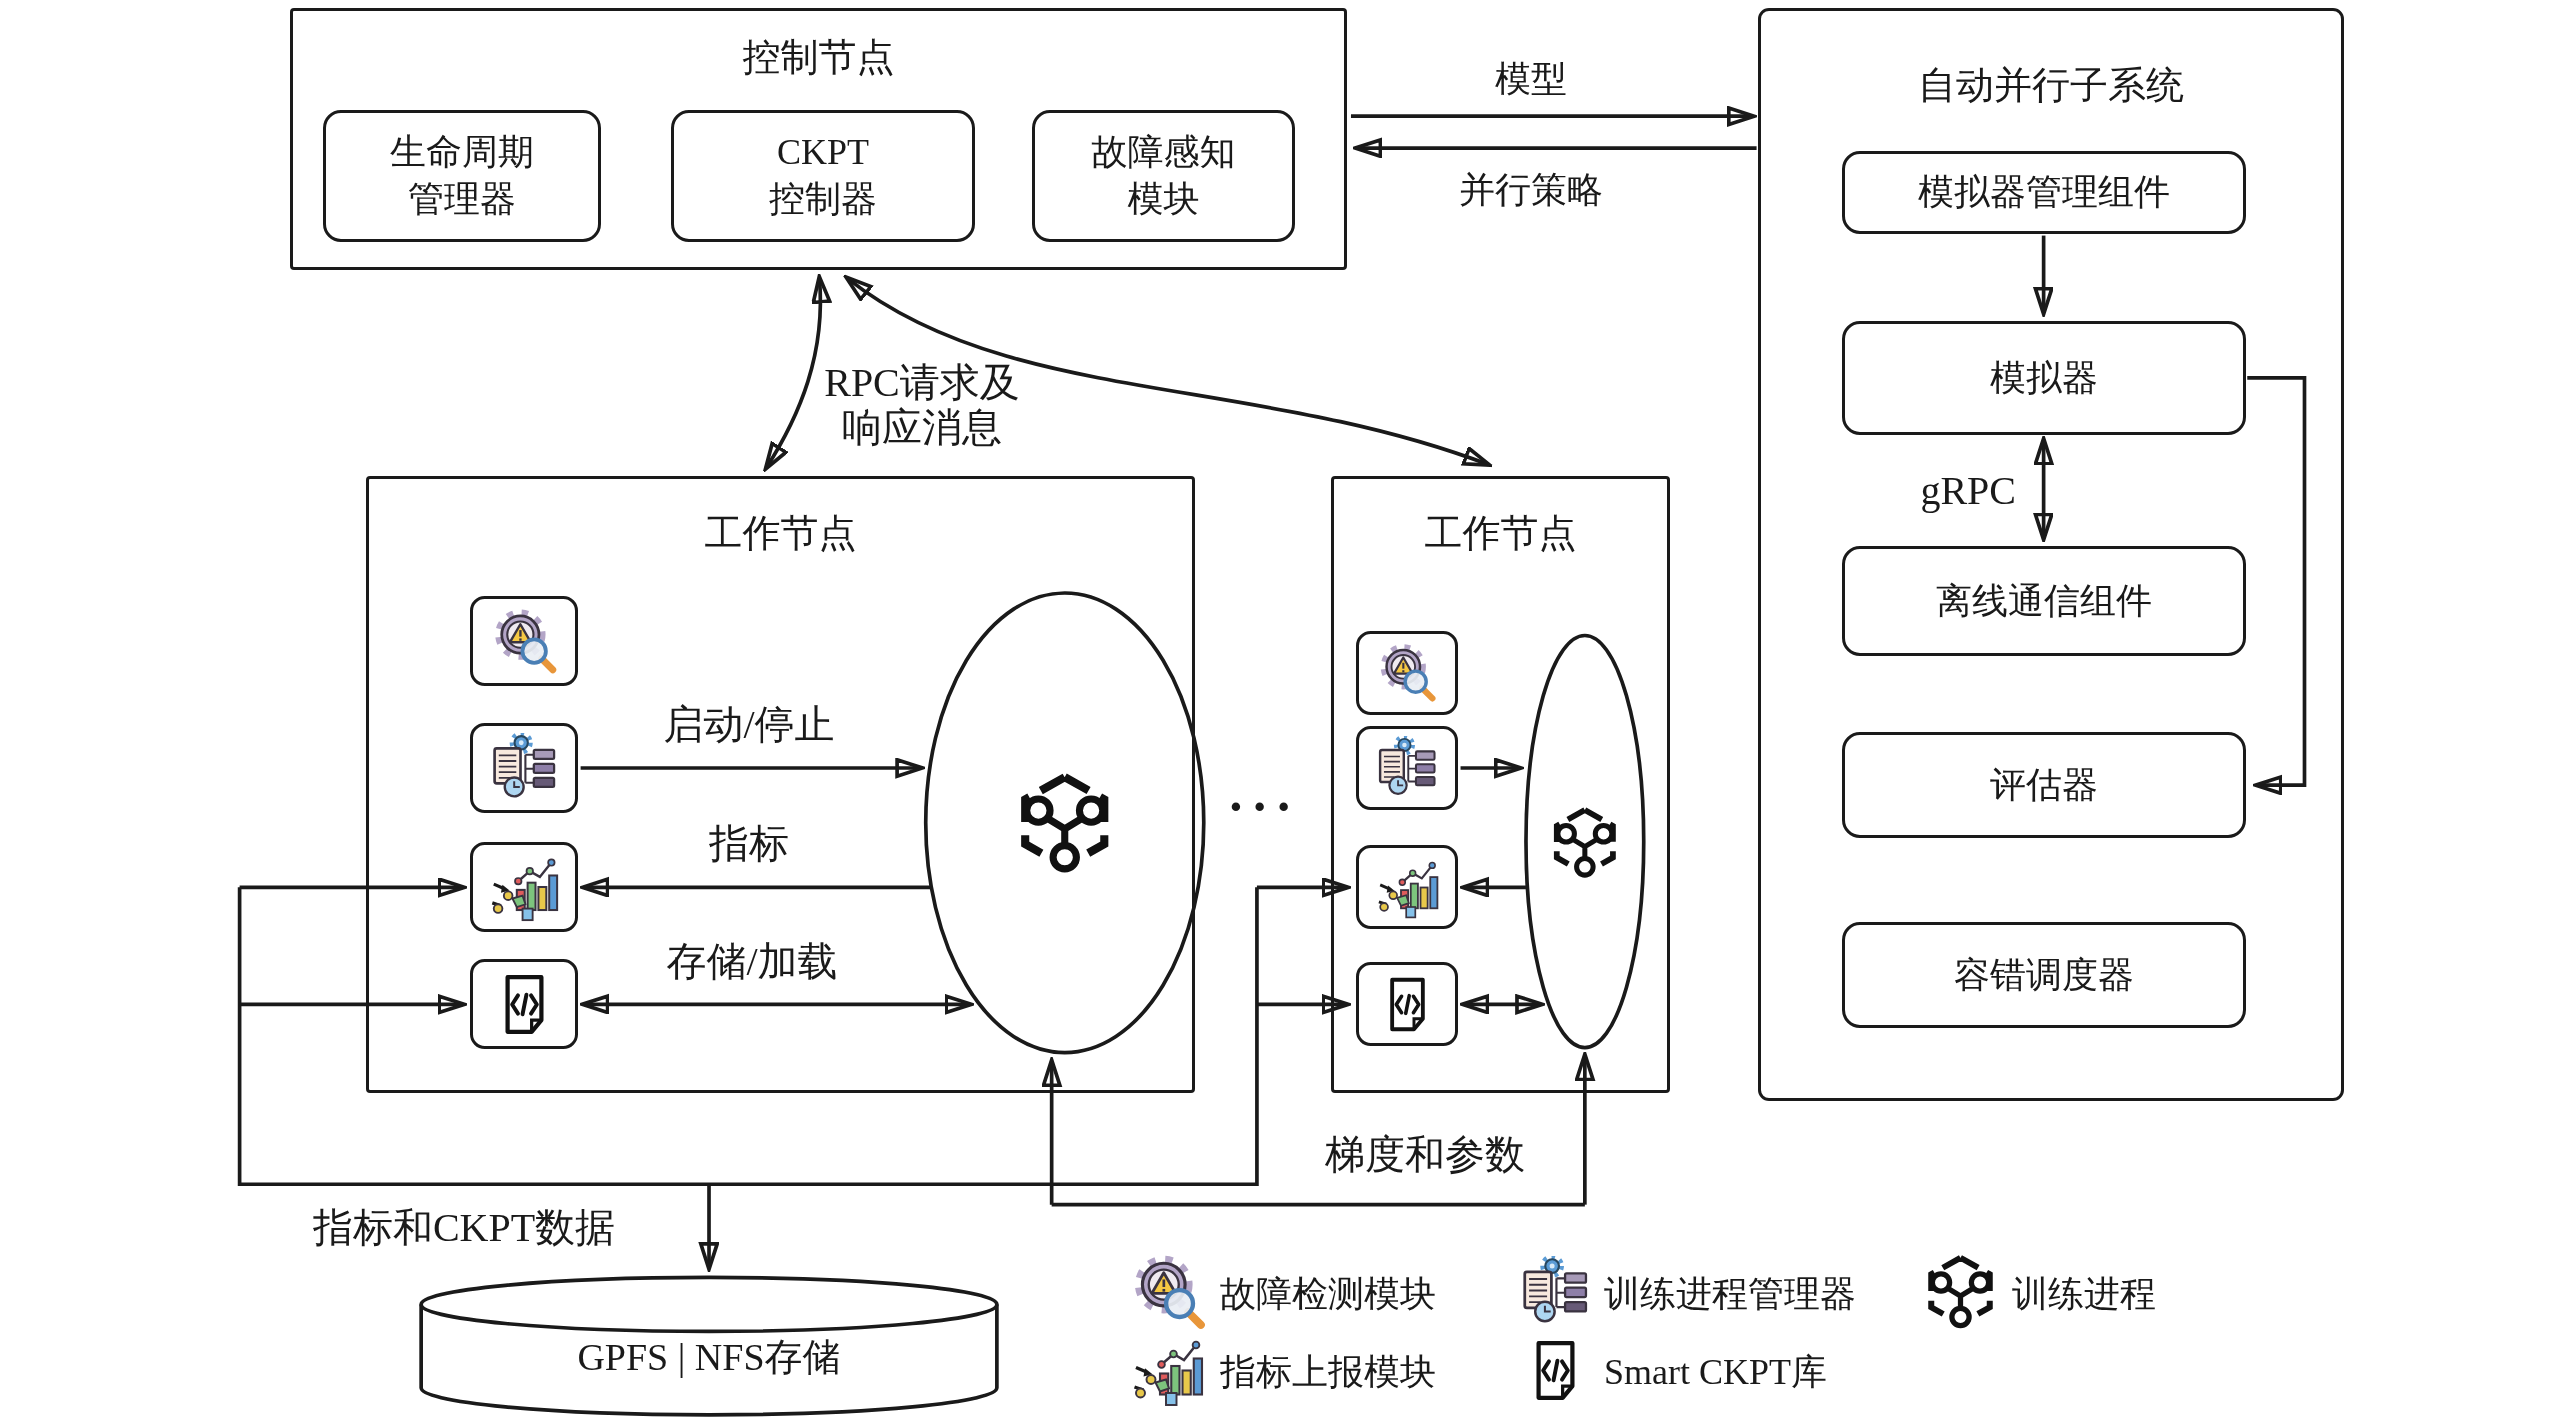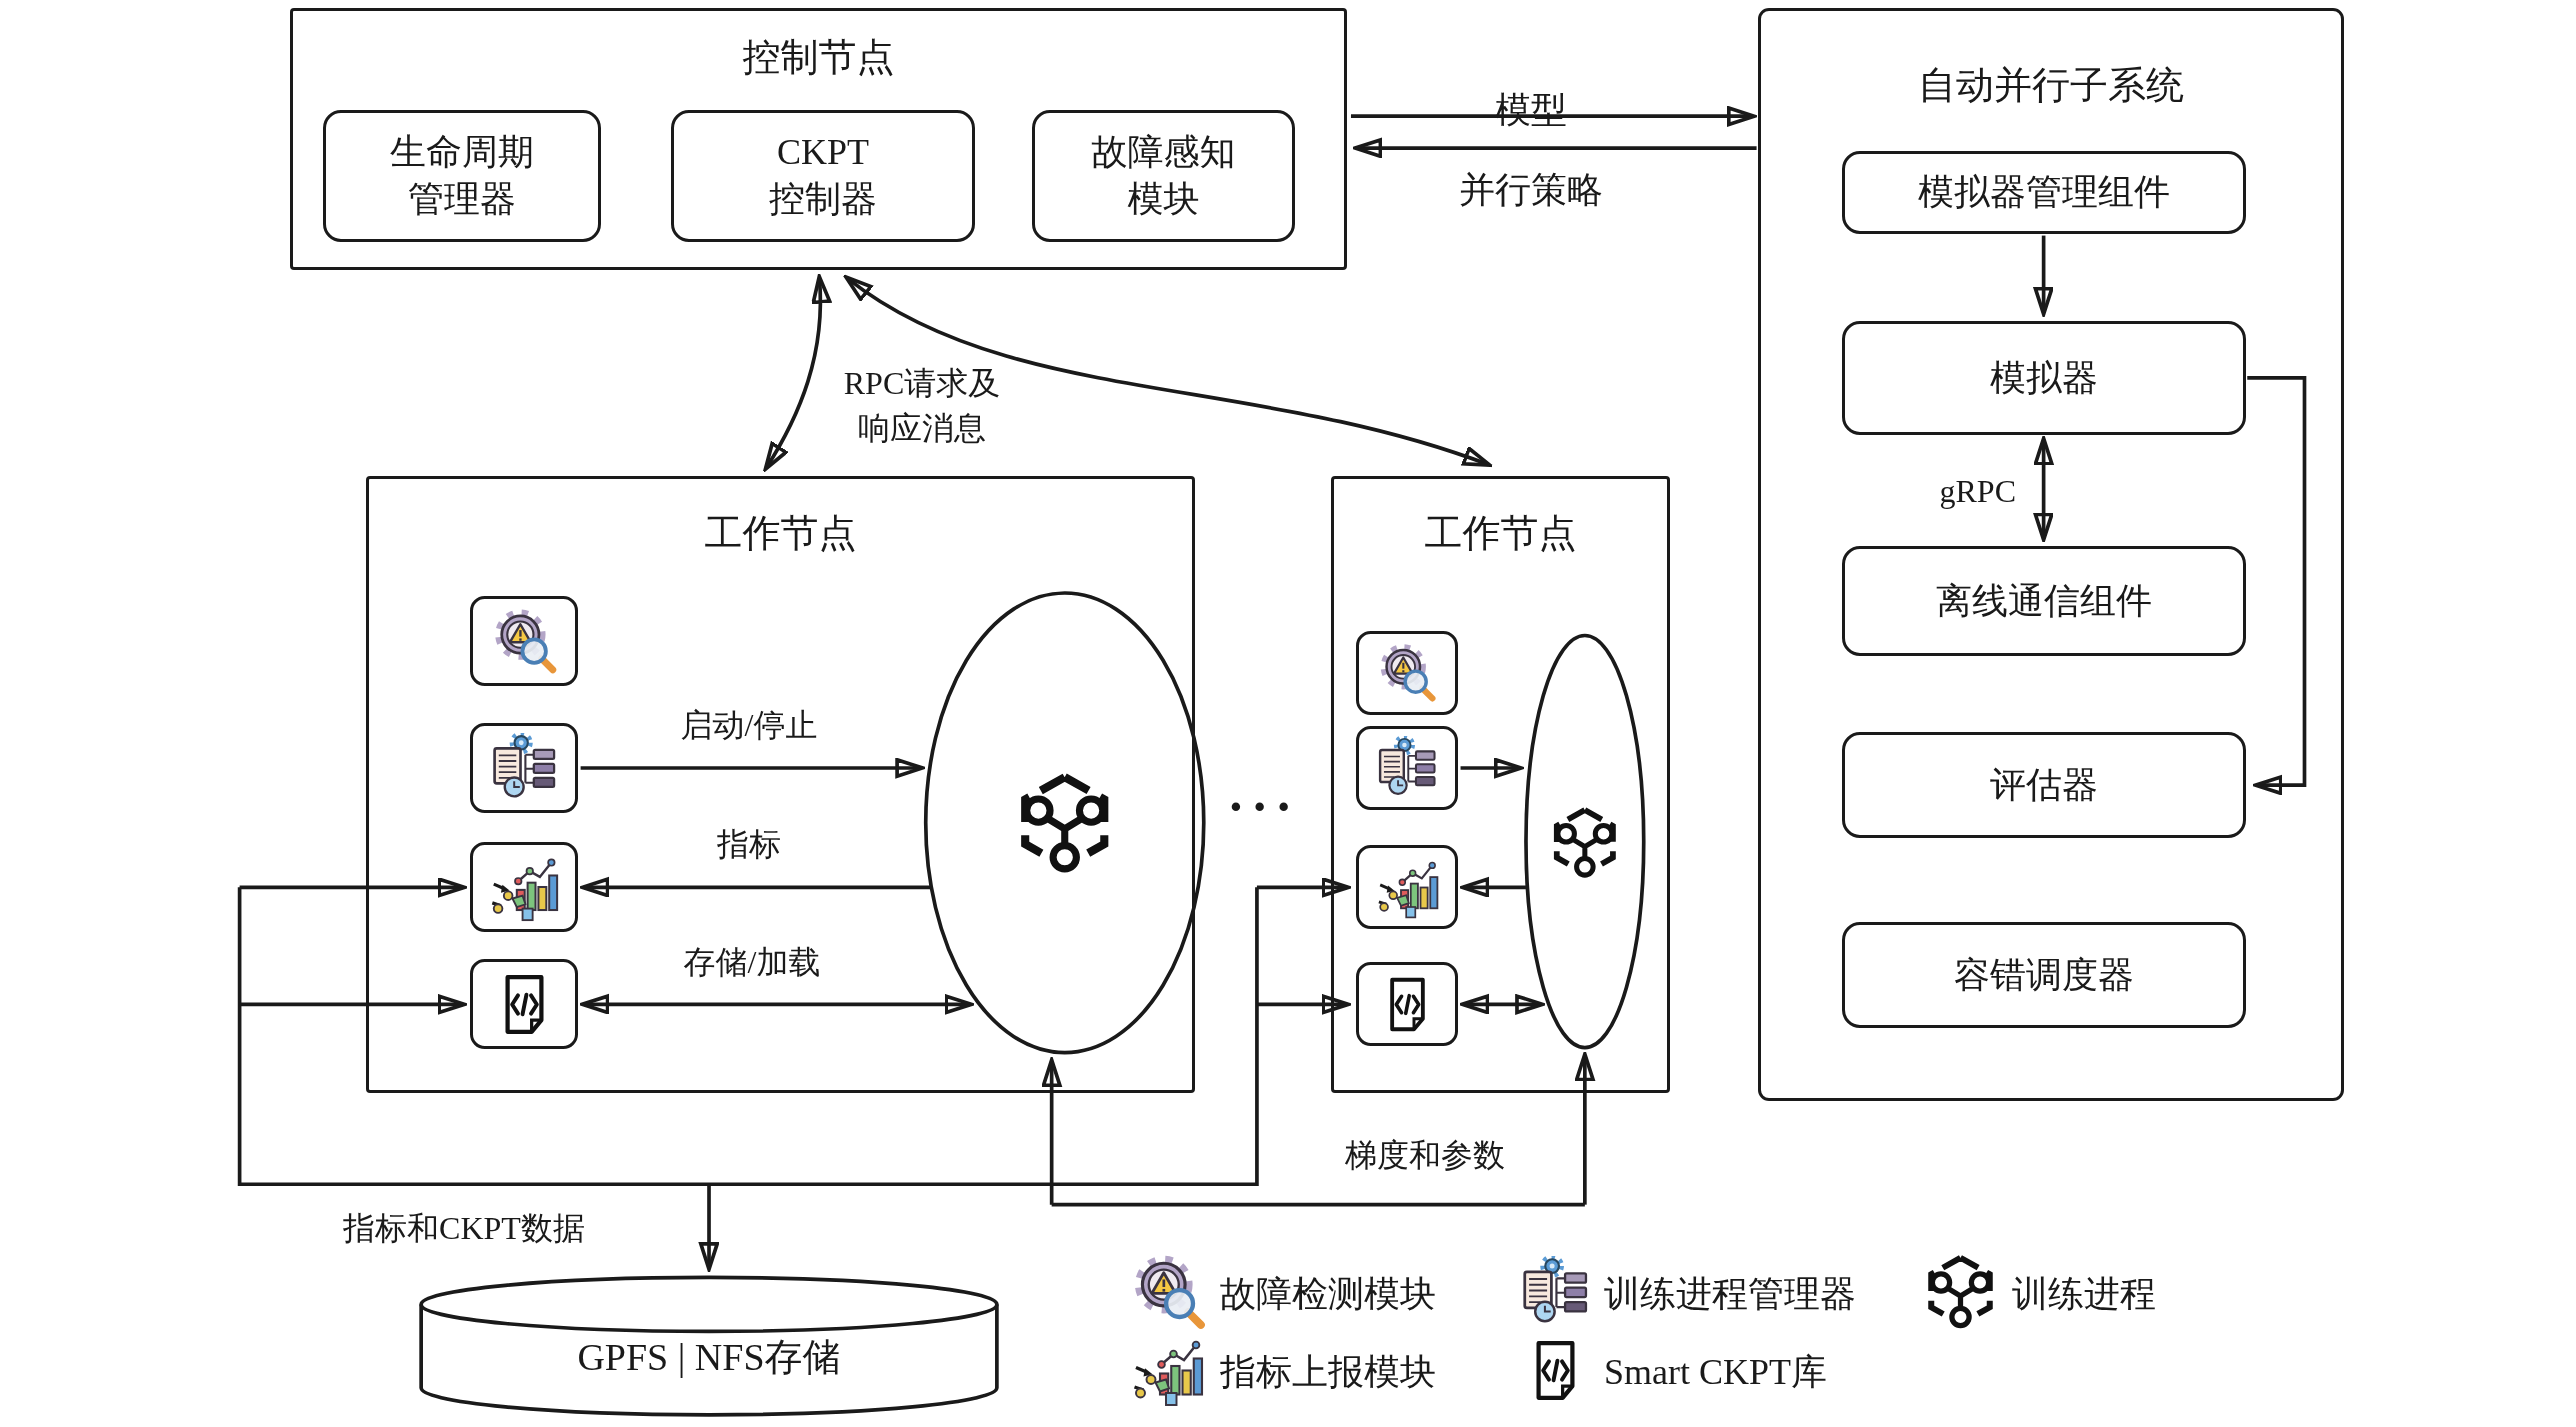--- a/index.html
+++ b/index.html
@@ -14,21 +14,21 @@
   .round22{border-radius:18px;}
   .sq{border-radius:11px;}
   .tile{position:absolute;border:3.7px solid #1a1a1a;border-radius:14.7px;background:#fff;z-index:3;
         display:flex;align-items:center;justify-content:center;box-sizing:border-box;}
   .tile svg{display:block;}
   .lbl{position:absolute;z-index:4;white-space:nowrap;line-height:1.25;}
   .ctr{transform:translate(-50%,-50%);text-align:center;}
   .vctr{transform:translateY(-50%);}
   .t46{font-size:38px;}
   .t44{font-size:36px;}
-  .t42{font-size:32px;}
+  .t42{font-size:40px;}
   .two-line{display:flex;flex-direction:column;align-items:center;justify-content:center;
             position:absolute;inset:0;font-size:36px;line-height:1.3;z-index:4;border-radius:6px;}
   .comp{display:flex;align-items:center;justify-content:center;position:absolute;inset:0;font-size:36px;z-index:4;}
   .dots{font-size:52px;letter-spacing:6.5px;font-weight:bold;}
   .legend-icon{position:absolute;z-index:4;}
   .hiddefs{position:absolute;width:0;height:0;overflow:hidden;}
 </style>
 </head>
 <body>
 
@@ -157,21 +157,21 @@
       <span>控制器</span>
     </div>
   </div>
   <div class="box round22" style="left:1032px;top:110px;width:263px;height:132px;">
     <div class="two-line">
       <span>故障感知</span>
       <span>模块</span>
     </div>
   </div>
 
-  <div class="lbl t44 ctr" style="left:1531px;top:79px;margin-top:31px;">模型</div>
+  <div class="lbl t44 ctr" style="left:1531px;top:79px;">模型</div>
   <div class="lbl t44 ctr" style="left:1531px;top:190px;">并行策略</div>
 
   <div class="box sq" style="left:1758px;top:8.2px;width:586px;height:1093px;">
     <div class="lbl t46" style="left:50%;top:51px;transform:translateX(-50%);">自动并行子系统</div>
   </div>
   <div class="box round22" style="left:1842px;top:151px;width:404px;height:83px;">
     <div class="comp">模拟器管理组件</div>
   </div>
   <div class="box round22" style="left:1842px;top:321px;width:404px;height:114px;">
     <div class="comp">模拟器</div>

